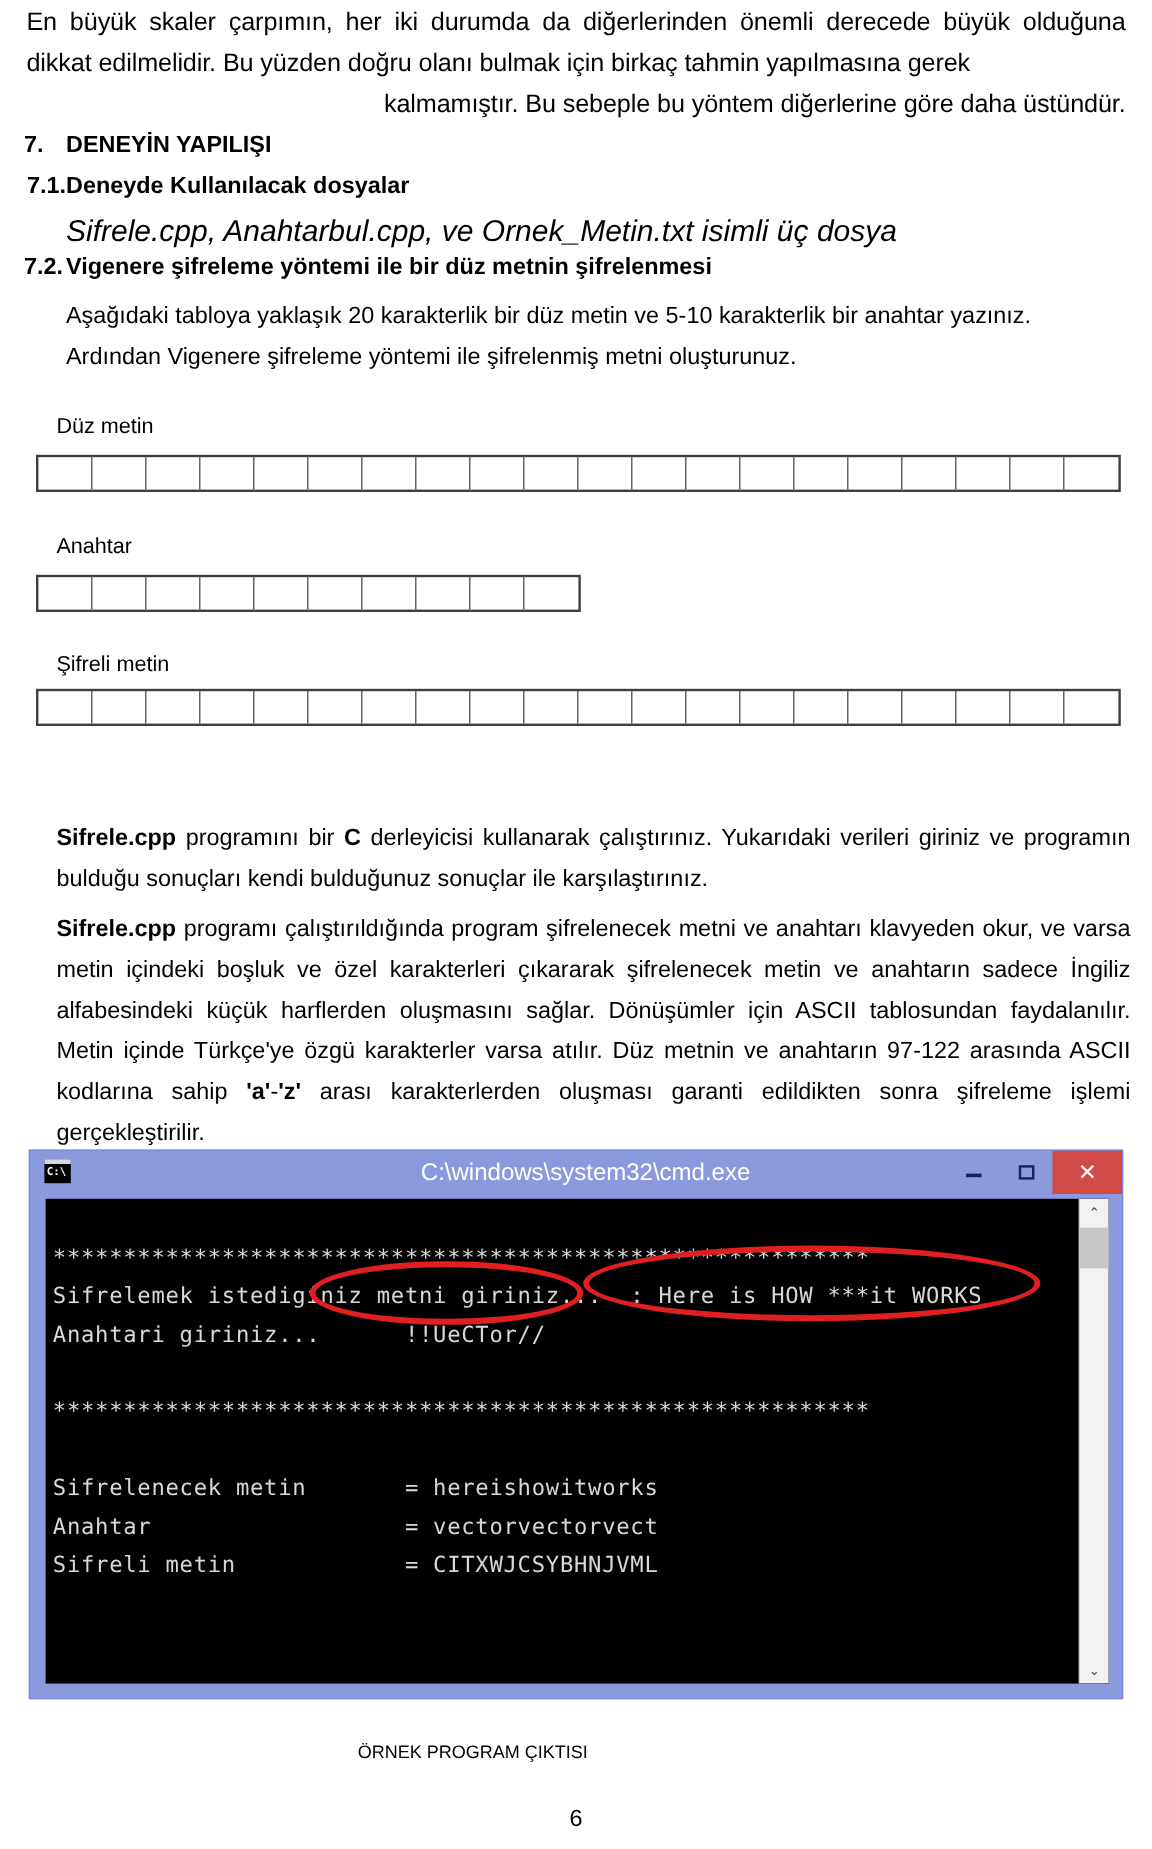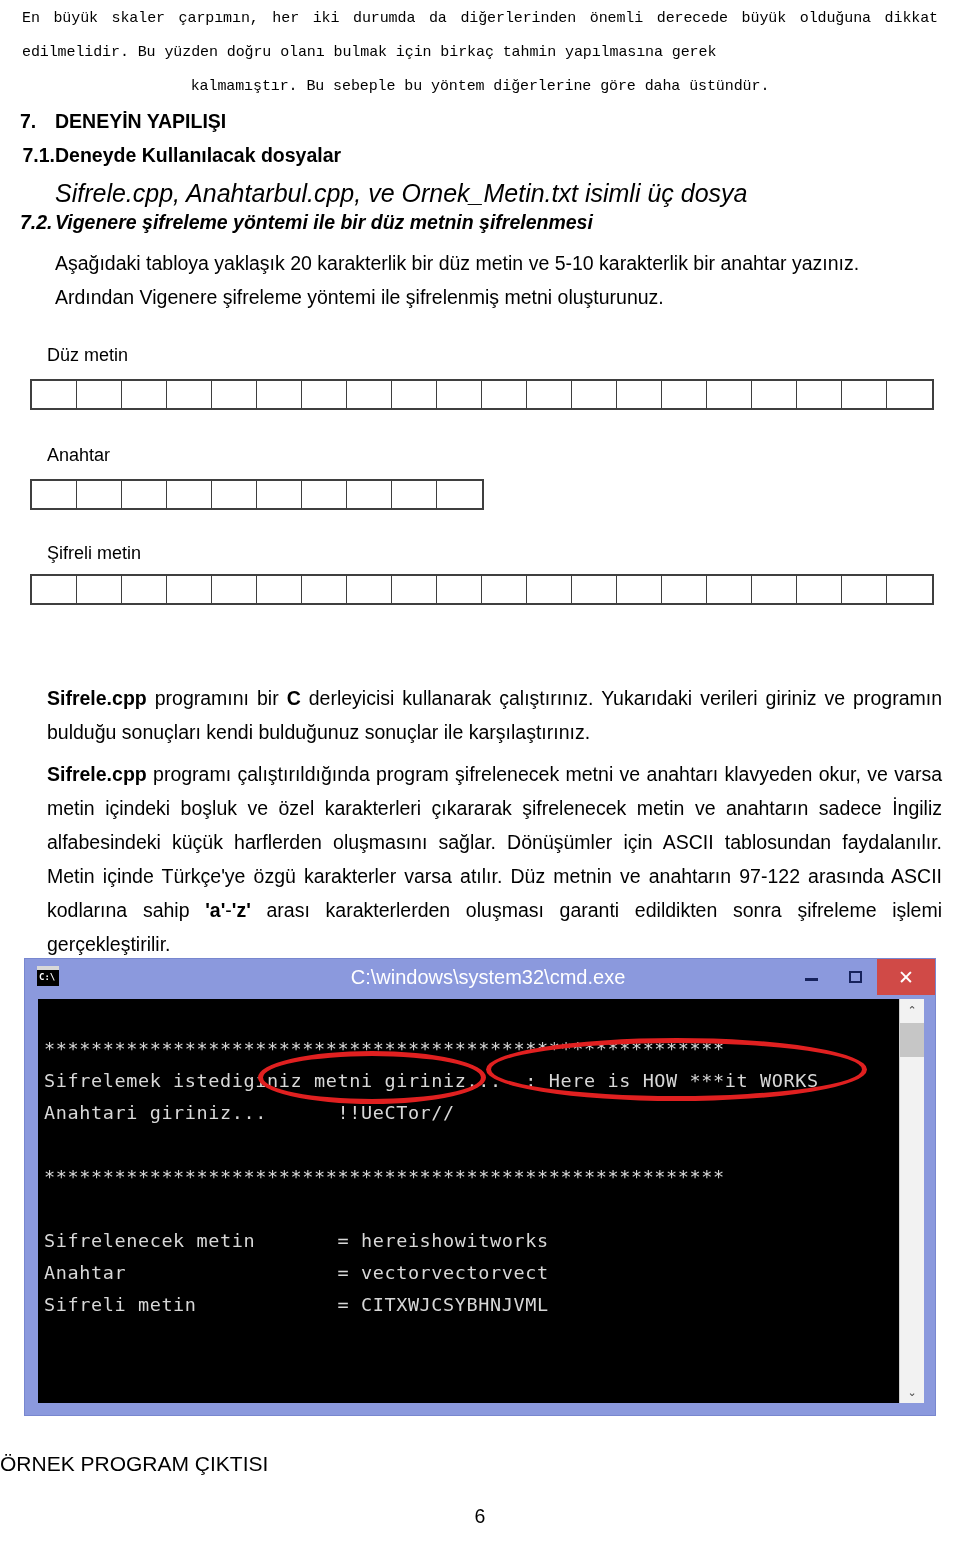--- a/index.html
+++ b/index.html
@@ -19,40 +19,39 @@
   .page {
     position: relative;
     width: 960px;
     height: 1541px;
     box-sizing: border-box;
   }
 
   
   .para {
     position: absolute;
-    font-size: 15px;
+    font-size: 21px;
     line-height: 34px;
     text-align: justify;
     text-justify: inter-word;
     letter-spacing: -0.1px;
-    font-family: Liberation Mono, monospace;
   }
 
   .justified p {
     margin: 0;
     text-align: justify;
   }
 
   .intro {
     left: 22px;
     top: 2px;
     width: 916px;
   }
   .intro p { margin: 0; text-align: justify; }
-  .intro p.last { text-align: center; }
+  .intro p.last { text-align: right; }
 
   .h1row {
     position: absolute;
     left: 20px;
     top: 110px;
     width: 700px;
     font-size: 19.5px;
     font-weight: bold;
     display: flex;
   }
@@ -60,21 +59,21 @@
   .h1row .txt { }
 
   .h2row {
     position: absolute;
     left: 20px;
     font-size: 19.5px;
     font-weight: bold;
     display: flex;
   }
   .h2row.a { top: 144px; width: 760px; text-align: right; }
-  .h2row.b { top: 211px; width: 800px; font-style: italic; }
+  .h2row.b { top: 211px; width: 800px; }
   .h2row .num { width: 35px; flex: none; }
 
   .subline {
     position: absolute;
     left: 55px;
     top: 179px;
     font-size: 25px;
     font-style: italic;
   }
 
@@ -260,21 +259,22 @@
     pointer-events: none;
   }
   .ell-1 { left: 258px; top: 1051px; width: 218px; height: 43px; }
   .ell-2 { left: 486px; top: 1038px; width: 371px; height: 53px; }
 
   .caption {
     position: absolute;
     left: 0;
     top: 1452px;
     width: 788px;
-    font-size: 21px;
+    text-align: center;
+    font-size: 15px;
   }
   .pagenum {
     position: absolute;
     left: 0;
     top: 1505px;
     width: 960px;
     text-align: center;
     font-size: 19.5px;
   }
 </style>

